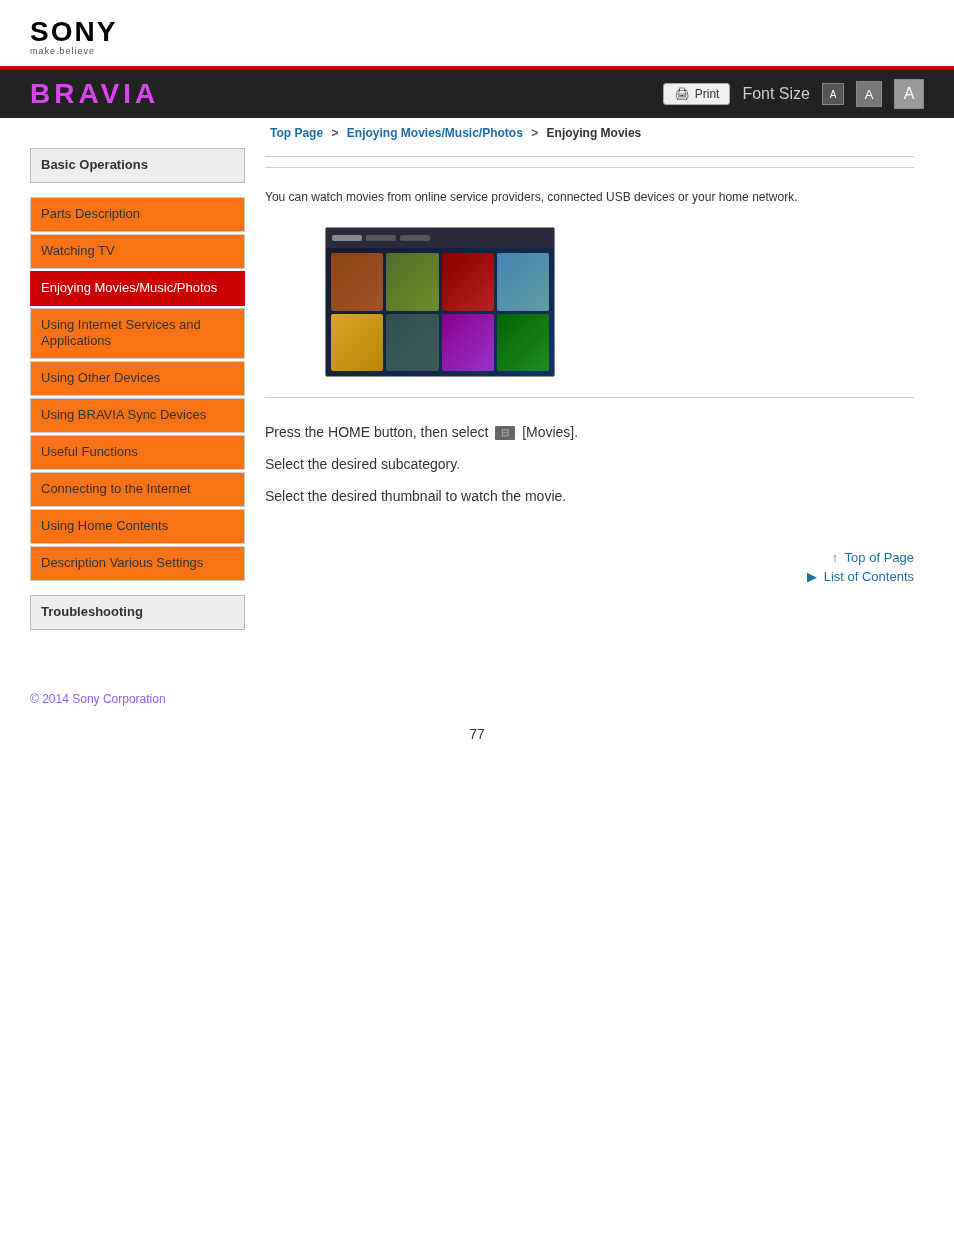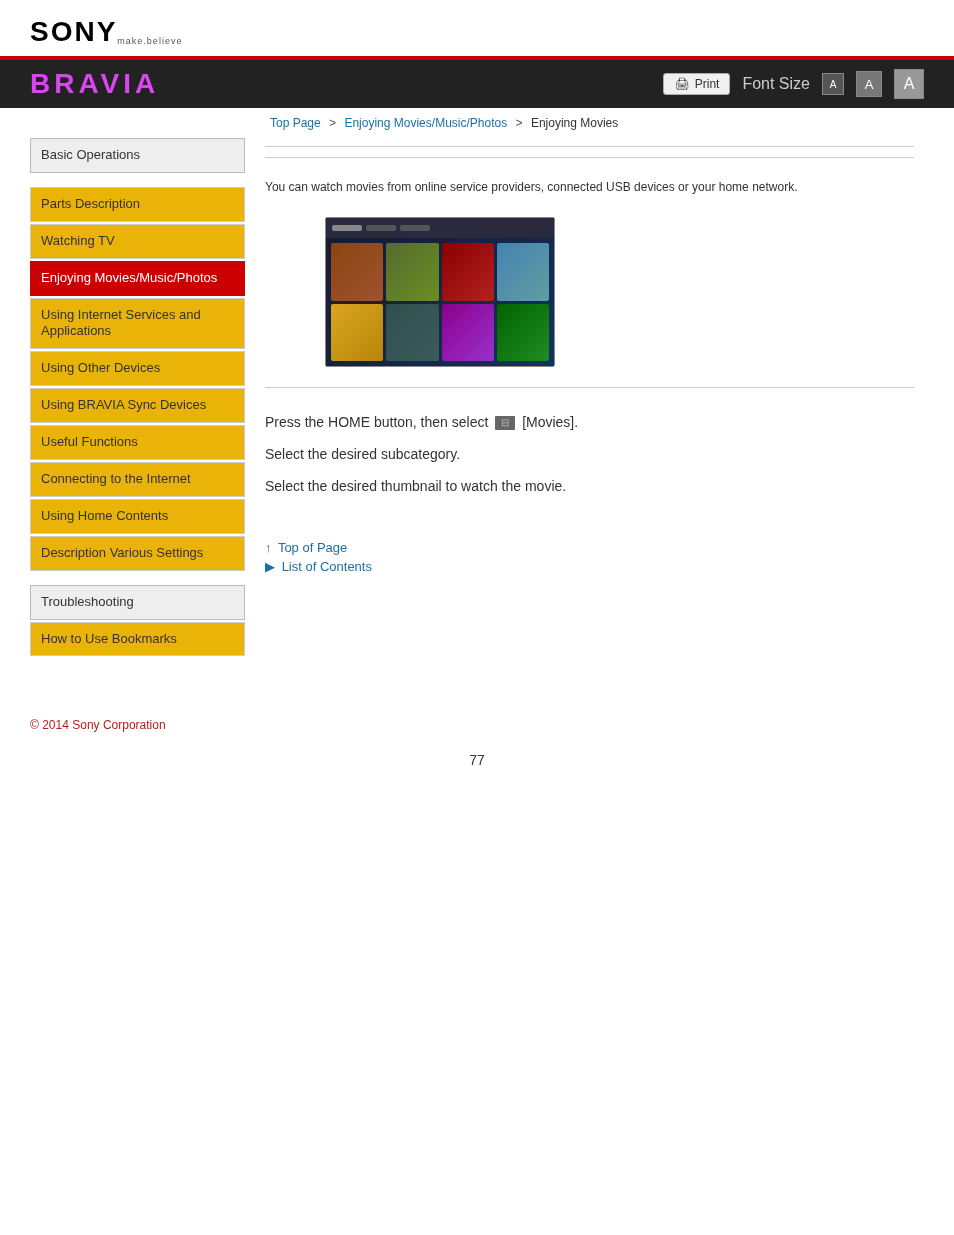--- a/index.html
+++ b/index.html
@@ -13,22 +13,22 @@
     }
 
     
     .top-bar {
       padding: 18px 30px 10px 30px;
       display: flex;
       align-items: flex-start;
     }
     .sony-logo {
       display: flex;
-      flex-direction: row;
-      align-items: flex-end;
+      flex-direction: column;
+      align-items: flex-start;
     }
     .sony-text {
       font-size: 28px;
       font-weight: bold;
       letter-spacing: 2px;
       color: #000;
       line-height: 1;
     }
     .sony-tagline {
       font-size: 9px;
@@ -84,20 +84,21 @@
     }
     .font-btn-sm { width: 22px; height: 22px; font-size: 10px; }
     .font-btn-md { width: 26px; height: 26px; font-size: 13px; background: #777; }
     .font-btn-lg { width: 30px; height: 30px; font-size: 16px; background: #999; }
 
     
     .breadcrumb-bar {
       padding: 8px 30px 8px 270px;
       font-size: 12px;
       color: #333;
+      font-weight: bold;
     }
     .breadcrumb-bar a {
       color: #1a6fa8;
       text-decoration: none;
     }
     .breadcrumb-sep { margin: 0 5px; color: #555; }
 
     
     .main-layout {
       display: flex;
@@ -111,31 +112,31 @@
       padding: 0 0 20px 30px;
       flex-shrink: 0;
     }
     .sidebar-item {
       padding: 8px 10px;
       font-size: 13px;
       color: #333;
       border: 1px solid #ccc;
       margin-bottom: 2px;
       cursor: pointer;
-      background: #eab308;
+      background: #f97316;
       line-height: 1.3;
     }
     .sidebar-item.active {
       background: #c00;
       color: #fff;
       border-color: #c00;
     }
     .sidebar-item.section-header {
       background: #eee;
-      font-weight: normal;
+      font-weight: bold;
       border: 1px solid #bbb;
     }
     .sidebar-spacer { height: 12px; }
 
     
     .content {
       flex: 1;
       padding: 0 40px 20px 20px;
     }
     .content-divider {
@@ -196,20 +197,21 @@
     .instructions {
       margin: 20px 0;
       font-size: 14px;
       color: #333;
       line-height: 2;
     }
     .instructions p { margin: 4px 0; }
 
     
     .content-footer {
+      text-align: right;
       margin-top: 40px;
       padding-right: 0;
     }
     .content-footer a {
       color: #1a6fa8;
       text-decoration: none;
       font-size: 13px;
       display: block;
       margin-bottom: 4px;
     }
@@ -219,21 +221,21 @@
     
     .bottom-bar {
       display: flex;
       justify-content: space-between;
       align-items: flex-end;
       padding: 20px 30px 20px 30px;
       margin-top: 20px;
     }
     .copyright {
       font-size: 12px;
-      color: #b91c1c;
+      color: #8b5cf6;
     }
   </style>
 </head>
 <body>
 
 <div class="top-bar">
   <div class="sony-logo">
     <span class="sony-text">SONY</span>
     <span class="sony-tagline">make.believe</span>
   </div>
@@ -295,23 +297,20 @@
     <div class="sidebar-item">
       <span>Using Home Contents</span>
     </div>
     <div class="sidebar-item">
       <span>Description Various Settings</span>
     </div>
     <div class="sidebar-spacer"></div>
     <div class="sidebar-item section-header">
       <span>Troubleshooting</span>
     </div>
-    <div class="sidebar-item">
-      <span>How to Use Bookmarks</span>
-    </div>
   </div>
 
   <div class="content">
     <hr class="content-divider">
     <hr class="content-divider" style="margin-top:10px;">
 
     <p class="content-desc">You can watch movies from online service providers, connected USB devices or your home network.</p>
 
     <div class="screenshot-container">
       <div class="screenshot-img">

